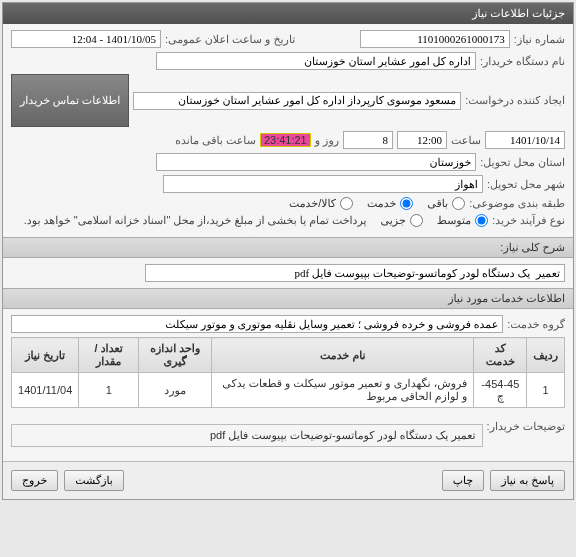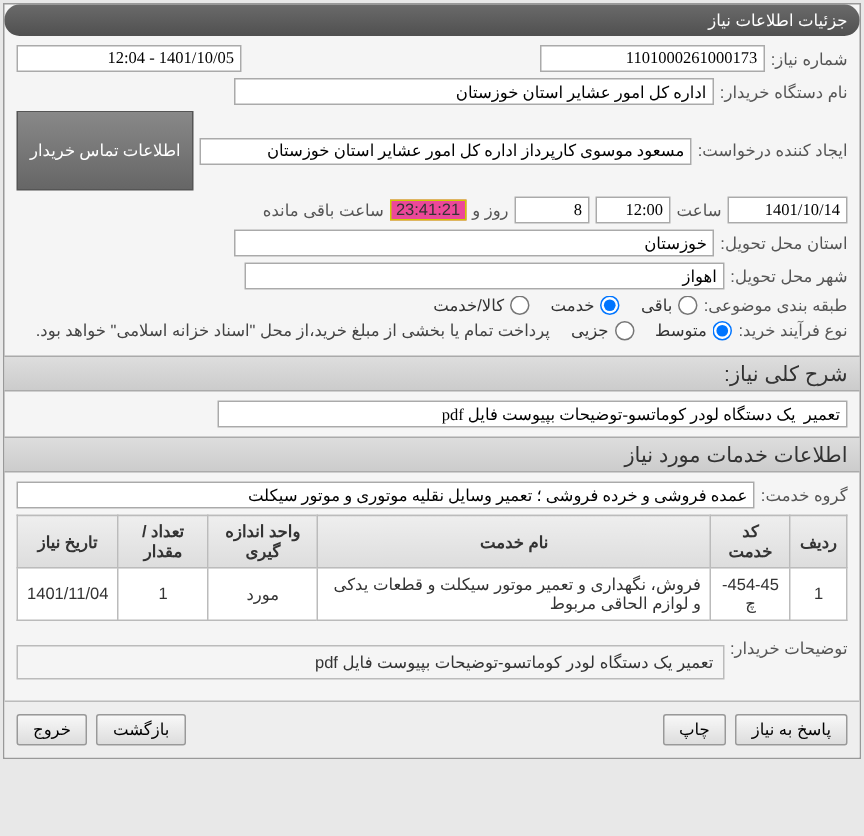--- a/index.html
+++ b/index.html
@@ -14,21 +14,20 @@
 .panel {
   border: 1px solid #999;
   margin: 2px;
   background: #f5f5f5;
 }
 .panel-header {
   background: linear-gradient(#6a6a6a, #505050);
   color: #fff;
   padding: 4px 8px;
   font-size: 11px;
-  border-radius: 10px;
 }
 .form-area {
   padding: 6px 8px;
 }
 .row {
   display: flex;
   align-items: center;
   margin-bottom: 4px;
   gap: 4px;
 }
@@ -61,21 +60,21 @@
   font-family: Tahoma;
 }
 .radio-group { display: inline-flex; align-items: center; gap: 2px; margin-left: 10px; }
 .radio-group input { margin-left: 2px; }
 .highlight { background: #ec4899; padding: 0 3px; border:1px solid #cc0; }
 .section-title {
   background: linear-gradient(#ddd,#ccc);
   border-top: 1px solid #aaa;
   border-bottom: 1px solid #aaa;
   padding: 3px 8px;
-  font-size: 14px;
+  font-size: 11px;
   color: #333;
 }
 .w-full { width: 420px; }
 table.data {
   width: 100%;
   border-collapse: collapse;
   background: #fff;
   margin-top: 2px;
 }
 table.data th, table.data td {
@@ -114,20 +113,21 @@
 
 <div class="panel">
   <div class="panel-header">جزئیات اطلاعات نیاز</div>
 
   <div class="form-area">
 
     <div class="row">
       <span class="label">شماره نیاز:</span>
       <input class="input-box w-med" readonly="" value="1101000261000173" style="">
       <span class="sep"></span>
+      <span class="label">تاریخ و ساعت اعلان عمومی:</span>
       <input class="input-box w-med" readonly="" value="1401/10/05 - 12:04" style="">
     </div>
 
     <div class="row">
       <span class="label">نام دستگاه خریدار:</span>
       <input class="input-box w-long" readonly="" value="اداره کل امور عشایر استان خوزستان" style="">
     </div>
 
     <div class="row">
       <span class="label">ایجاد کننده درخواست:</span>

